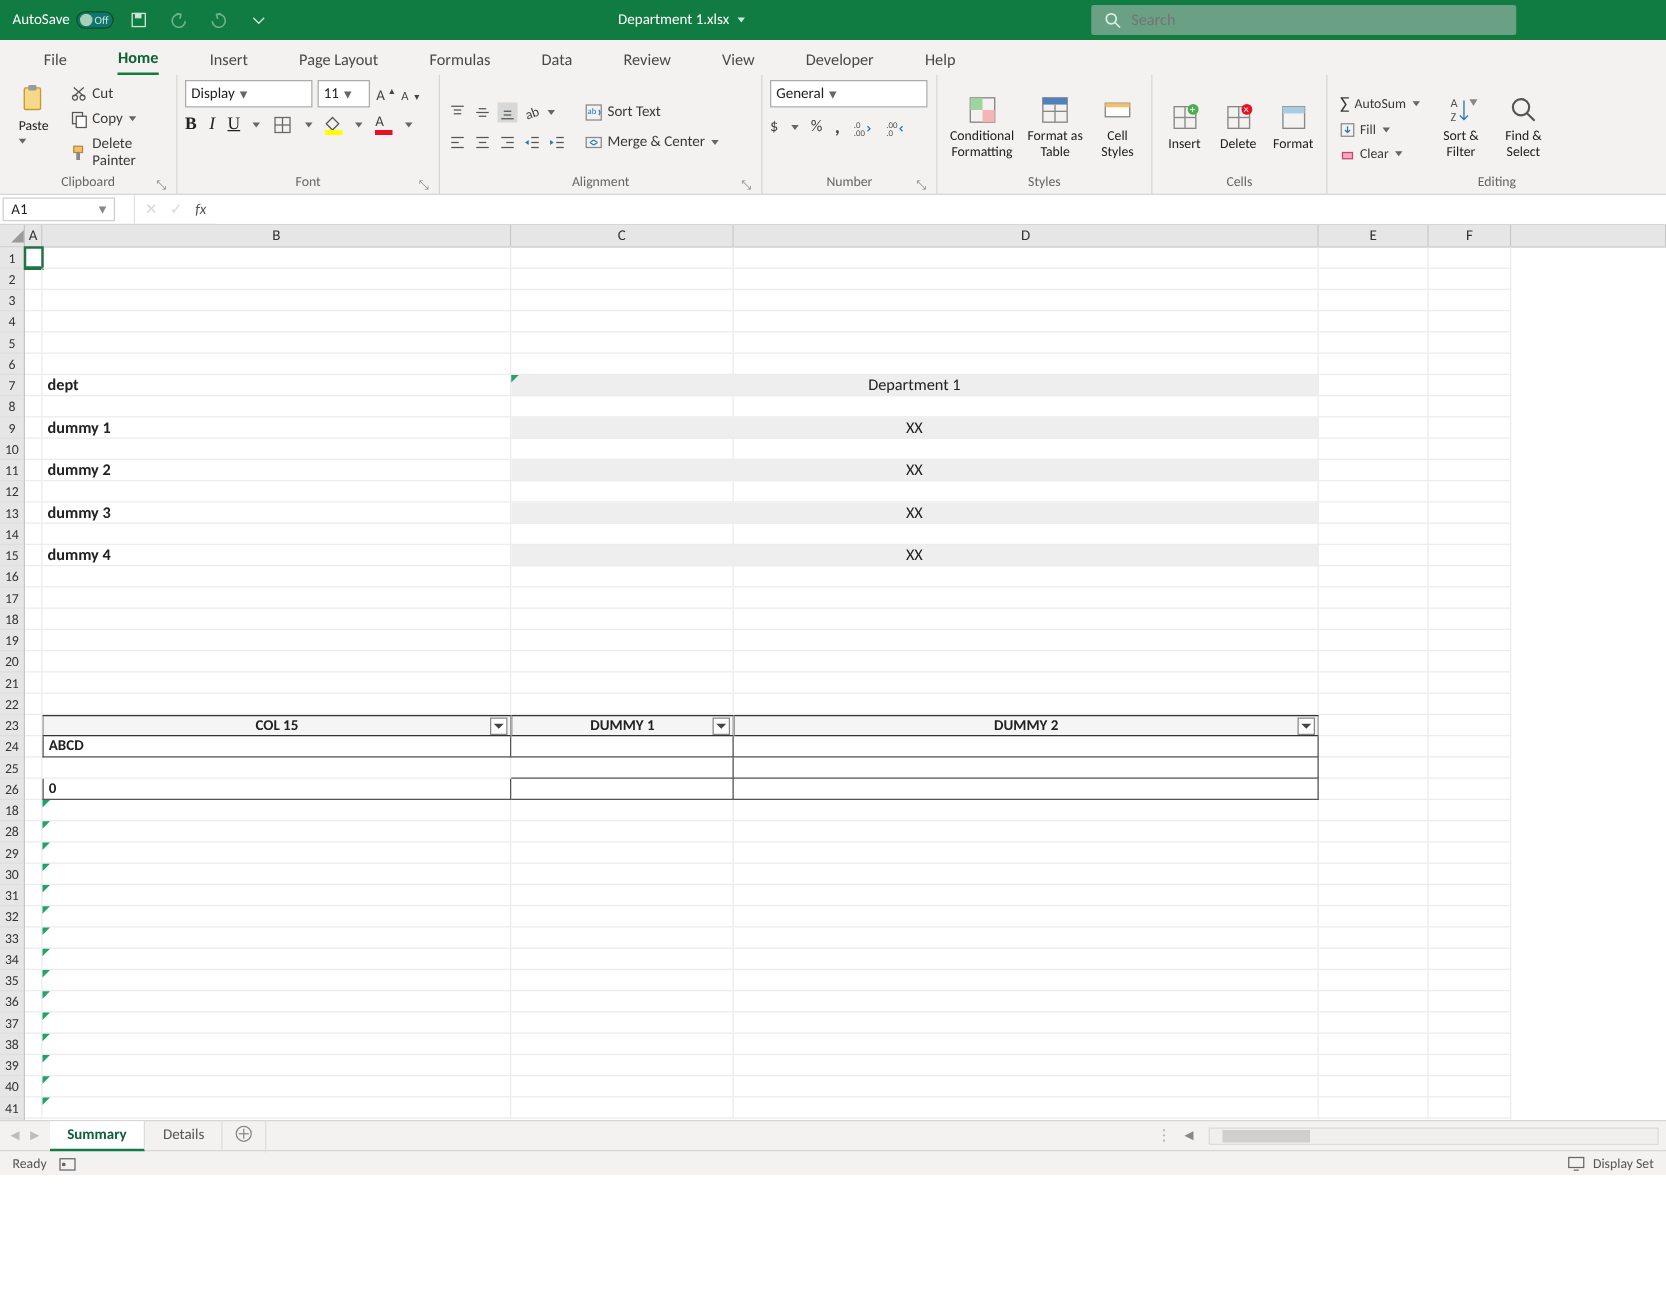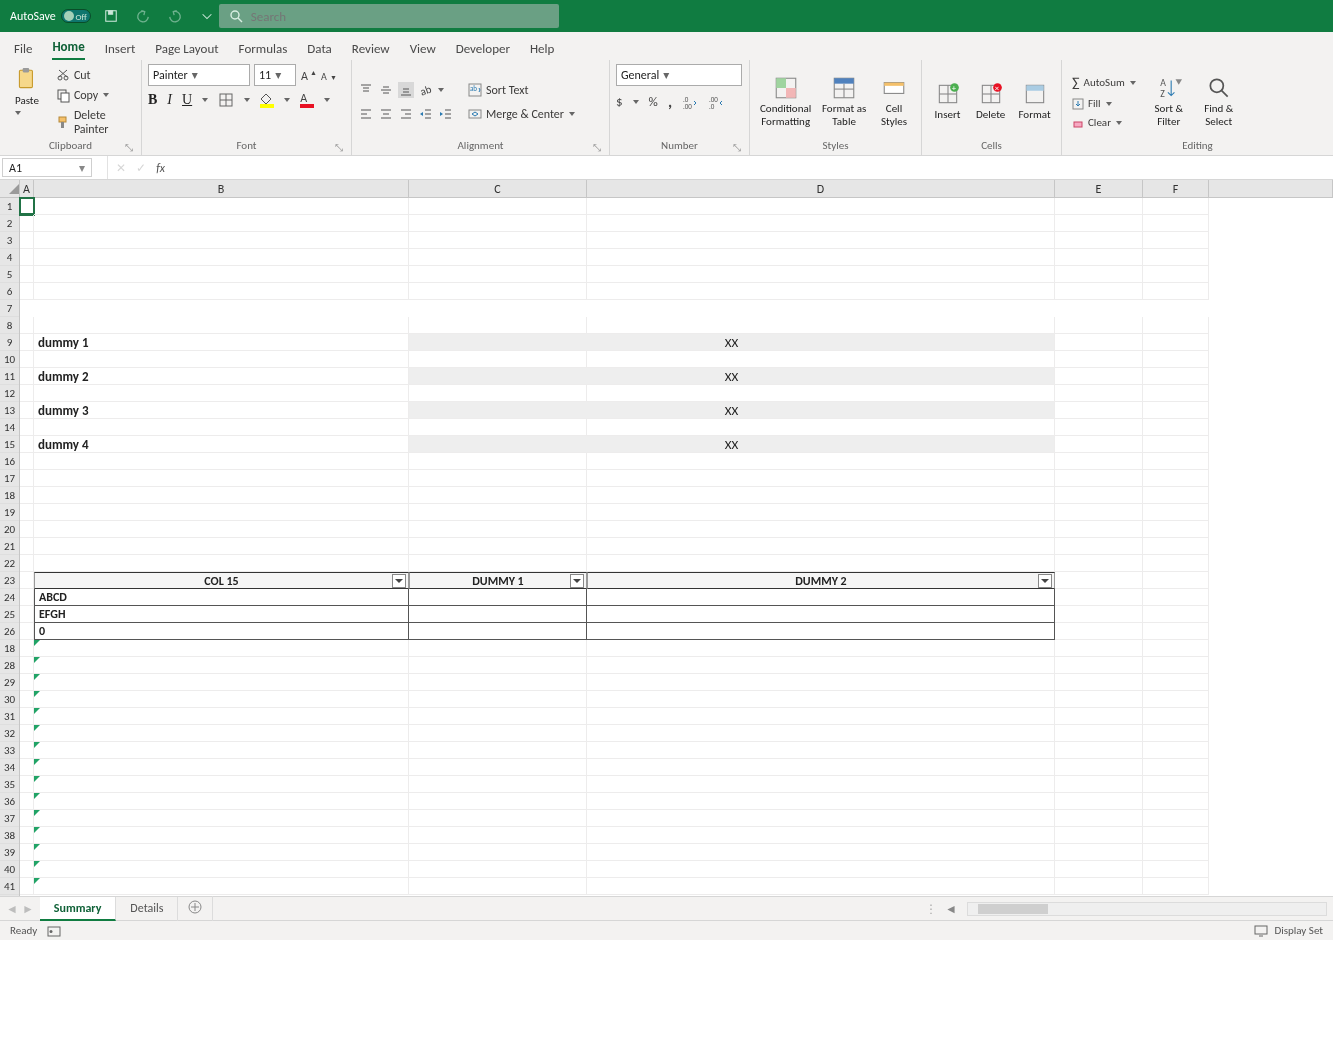--- a/index.html
+++ b/index.html
@@ -14,21 +14,21 @@
   .toggle-off { color: #c9e4d4; font-size: 9px; position: absolute; right: 3px; }
   .icon-btn { width: 24px; height: 24px; display: flex; align-items: center; justify-content: center; color: #cce7da; cursor: pointer; }
   .icon-btn svg { width: 14px; height: 14px; fill: #cce7da; stroke: #cce7da; }
   .title-center { flex: 1; display: flex; align-items: center; justify-content: center; gap: 6px; color: #fff; }
   .search-wrap { width: 340px; height: 24px; background: #6aa084; border-radius: 2px; display: flex; align-items: center; padding: 0 10px; gap: 8px; color: #d9efe3; }
   .search-wrap input { background: transparent; border: none; outline: none; color: #d9efe3; font-size: 13px; flex: 1; }
   .titlebar-right { width: 120px; display:flex; align-items:center; justify-content:flex-end; gap:6px; padding-right:6px;}
 
   
   .tabs { height: 28px; background: #f3f2f1; display: flex; align-items: flex-end; gap: 20px; padding-left: 14px; font-size: 13px; color: #494949; }
-  .tab { padding: 4px 0; cursor: pointer; }
+  .tab { padding: 4px 0; cursor: pointer; margin-left: 21px; }
   .tab.active { color: #0f6137; border-bottom: 2px solid #107c41; font-weight: 600; }
 
   
   .ribbon { height: 96px; background: #f3f2f1; border-bottom: 1px solid #d6d6d6; display: flex; }
   .group { border-right: 1px solid #d6d6d6; display: flex; flex-direction: column; padding: 4px 6px 0 6px; }
   .group-body { flex: 1; display: flex; align-items: center; gap: 4px; }
   .group-label { height: 16px; text-align: center; font-size: 11px; color: #666; position: relative; }
   .grp-launcher { position:absolute; right:2px; bottom:1px; font-size:10px; color:#888;}
 
   .vstack { display: flex; flex-direction: column; gap: 2px; }
@@ -114,20 +114,26 @@
           <path d="M6 3 A6 6 0 1 1 2 9" fill="none" stroke="#cce7da" stroke-width="1.5"></path>
           <path d="M10 2 L6 3 L7 7" fill="none" stroke="#cce7da" stroke-width="1.5"></path>
         </svg>
     </div>
     <div class="icon-btn">
       <svg viewBox="0 0 16 16">
           <path d="M3 6 L8 11 L13 6" fill="none" stroke="#cce7da" stroke-width="1.2"></path>
         </svg>
     </div>
   </div>
+  <div class="title-center">
+    <span>Department 1.xlsx</span>
+    <svg width="8" height="8">
+        <path d="M1 2 L4 6 L7 2" fill="#cce7da"></path>
+      </svg>
+  </div>
   <div class="search-wrap">
     <svg width="14" height="14">
         <circle cx="6" cy="6" r="4" fill="none" stroke="#d9efe3" stroke-width="1.4"></circle>
         <line x1="9" y1="9" x2="13" y2="13" stroke="#d9efe3" stroke-width="1.4"></line>
       </svg>
     <input placeholder="Search" style="">
   </div>
   <div class="titlebar-right">
   </div>
 </div>
@@ -187,21 +193,21 @@
         </div>
       </div>
     </div>
     <div class="group-label"><span>Clipboard</span><span class="grp-launcher">⤡</span></div>
   </div>
 
   <div class="group" style="width:210px">
     <div class="group-body" style="flex-direction:column;align-items:flex-start;gap:6px;">
       <div class="hstack">
         <div class="combo" style="width:102px">
-            <span>Painter</span>
+            <span>Display</span>
             <span class="arrow">▾</span>
           </div>
         <div class="combo" style="width:42px">
             <span>11</span>
             <span class="arrow">▾</span>
           </div>
         <div class="mini-icon">
             <svg>
               <text x="0" y="12" font-size="12" fill="#444">A</text>
               <text x="9" y="7" font-size="7" fill="#444">▲</text>
@@ -610,20 +616,27 @@
         <div class="cell" style="left: 1123px; width: 66px;"></div>
       </div>
       <div class="cell-row" style="position: absolute; top: 85px; left: 0px; right: 0px;">
         <div class="cell" style="left: 0px; width: 14px;"></div>
         <div class="cell" style="left: 14px; width: 375px;"></div>
         <div class="cell" style="left: 389px; width: 178px;"></div>
         <div class="cell" style="left: 567px; width: 468px;"></div>
         <div class="cell" style="left: 1035px; width: 88px;"></div>
         <div class="cell" style="left: 1123px; width: 66px;"></div>
       </div>
+      <div class="cell-row" style="position: absolute; top: 102px; left: 0px; right: 0px;">
+        <div class="cell" style="left: 0px; width: 14px;"></div>
+        <div class="cell bold" style="left: 14px; width: 375px;">dept</div>
+        <div class="cell shaded center green-tri" style="left: 389px; width: 646px;">Department 1</div>
+        <div class="cell" style="left: 1035px; width: 88px;"></div>
+        <div class="cell" style="left: 1123px; width: 66px;"></div>
+      </div>
       <div class="cell-row" style="position: absolute; top: 119px; left: 0px; right: 0px;">
         <div class="cell" style="left: 0px; width: 14px;"></div>
         <div class="cell" style="left: 14px; width: 375px;"></div>
         <div class="cell" style="left: 389px; width: 178px;"></div>
         <div class="cell" style="left: 567px; width: 468px;"></div>
         <div class="cell" style="left: 1035px; width: 88px;"></div>
         <div class="cell" style="left: 1123px; width: 66px;"></div>
       </div>
       <div class="cell-row" style="position: absolute; top: 136px; left: 0px; right: 0px;">
         <div class="cell" style="left: 0px; width: 14px;"></div>
@@ -896,21 +909,20 @@
           </svg>
         </div></div>
       <div class="tbl-header" style="top: 374px; left: 567px; width: 468px;">DUMMY 2<div class="filter">
           <svg viewBox="0 0 8 8">
             <path d="M0 2 L4 6 L8 2 Z"></path>
           </svg>
         </div></div>
       <div class="tbl-cell" style="top: 391px; left: 14px; width: 375px;">ABCD</div>
       <div class="tbl-cell" style="top: 391px; left: 389px; width: 178px; border-left: none;"></div>
       <div class="tbl-cell" style="top: 391px; left: 567px; width: 468px; border-left: none;"></div>
-      <div class="tbl-cell" style="top: 408px; left: 14px; width: 375px;">EFGH</div>
       <div class="tbl-cell" style="top: 408px; left: 389px; width: 178px; border-left: none;"></div>
       <div class="tbl-cell" style="top: 408px; left: 567px; width: 468px; border-left: none;"></div>
       <div class="tbl-cell" style="top: 425px; left: 14px; width: 375px;">0</div>
       <div class="tbl-cell" style="top: 425px; left: 389px; width: 178px; border-left: none;"></div>
       <div class="tbl-cell" style="top: 425px; left: 567px; width: 468px; border-left: none;"></div>
     </div>
 </div>
 
 <div class="sheet-tabs">
   <div class="sheet-nav">

